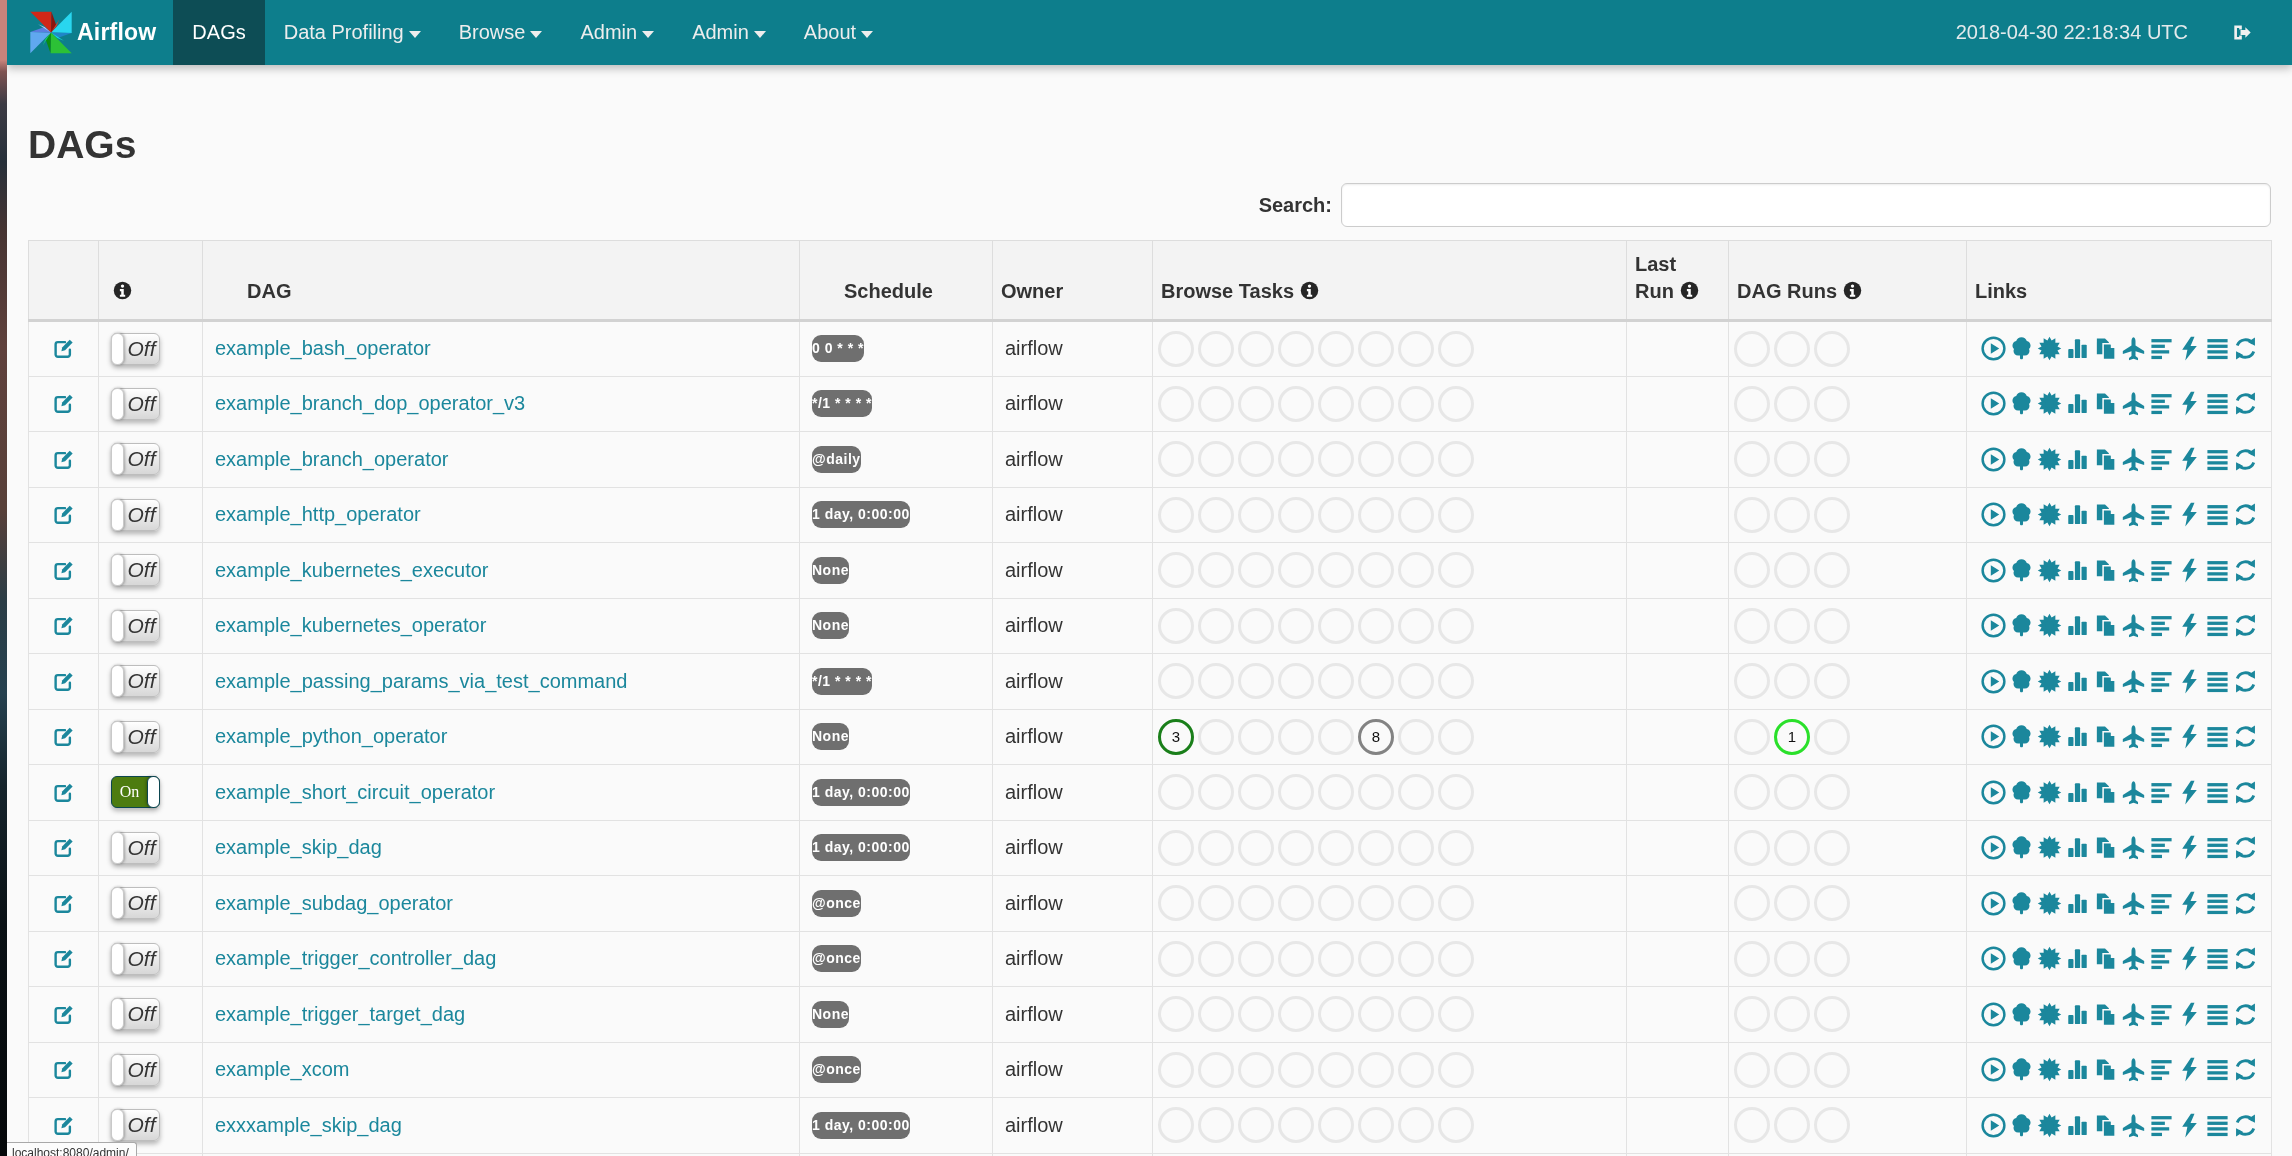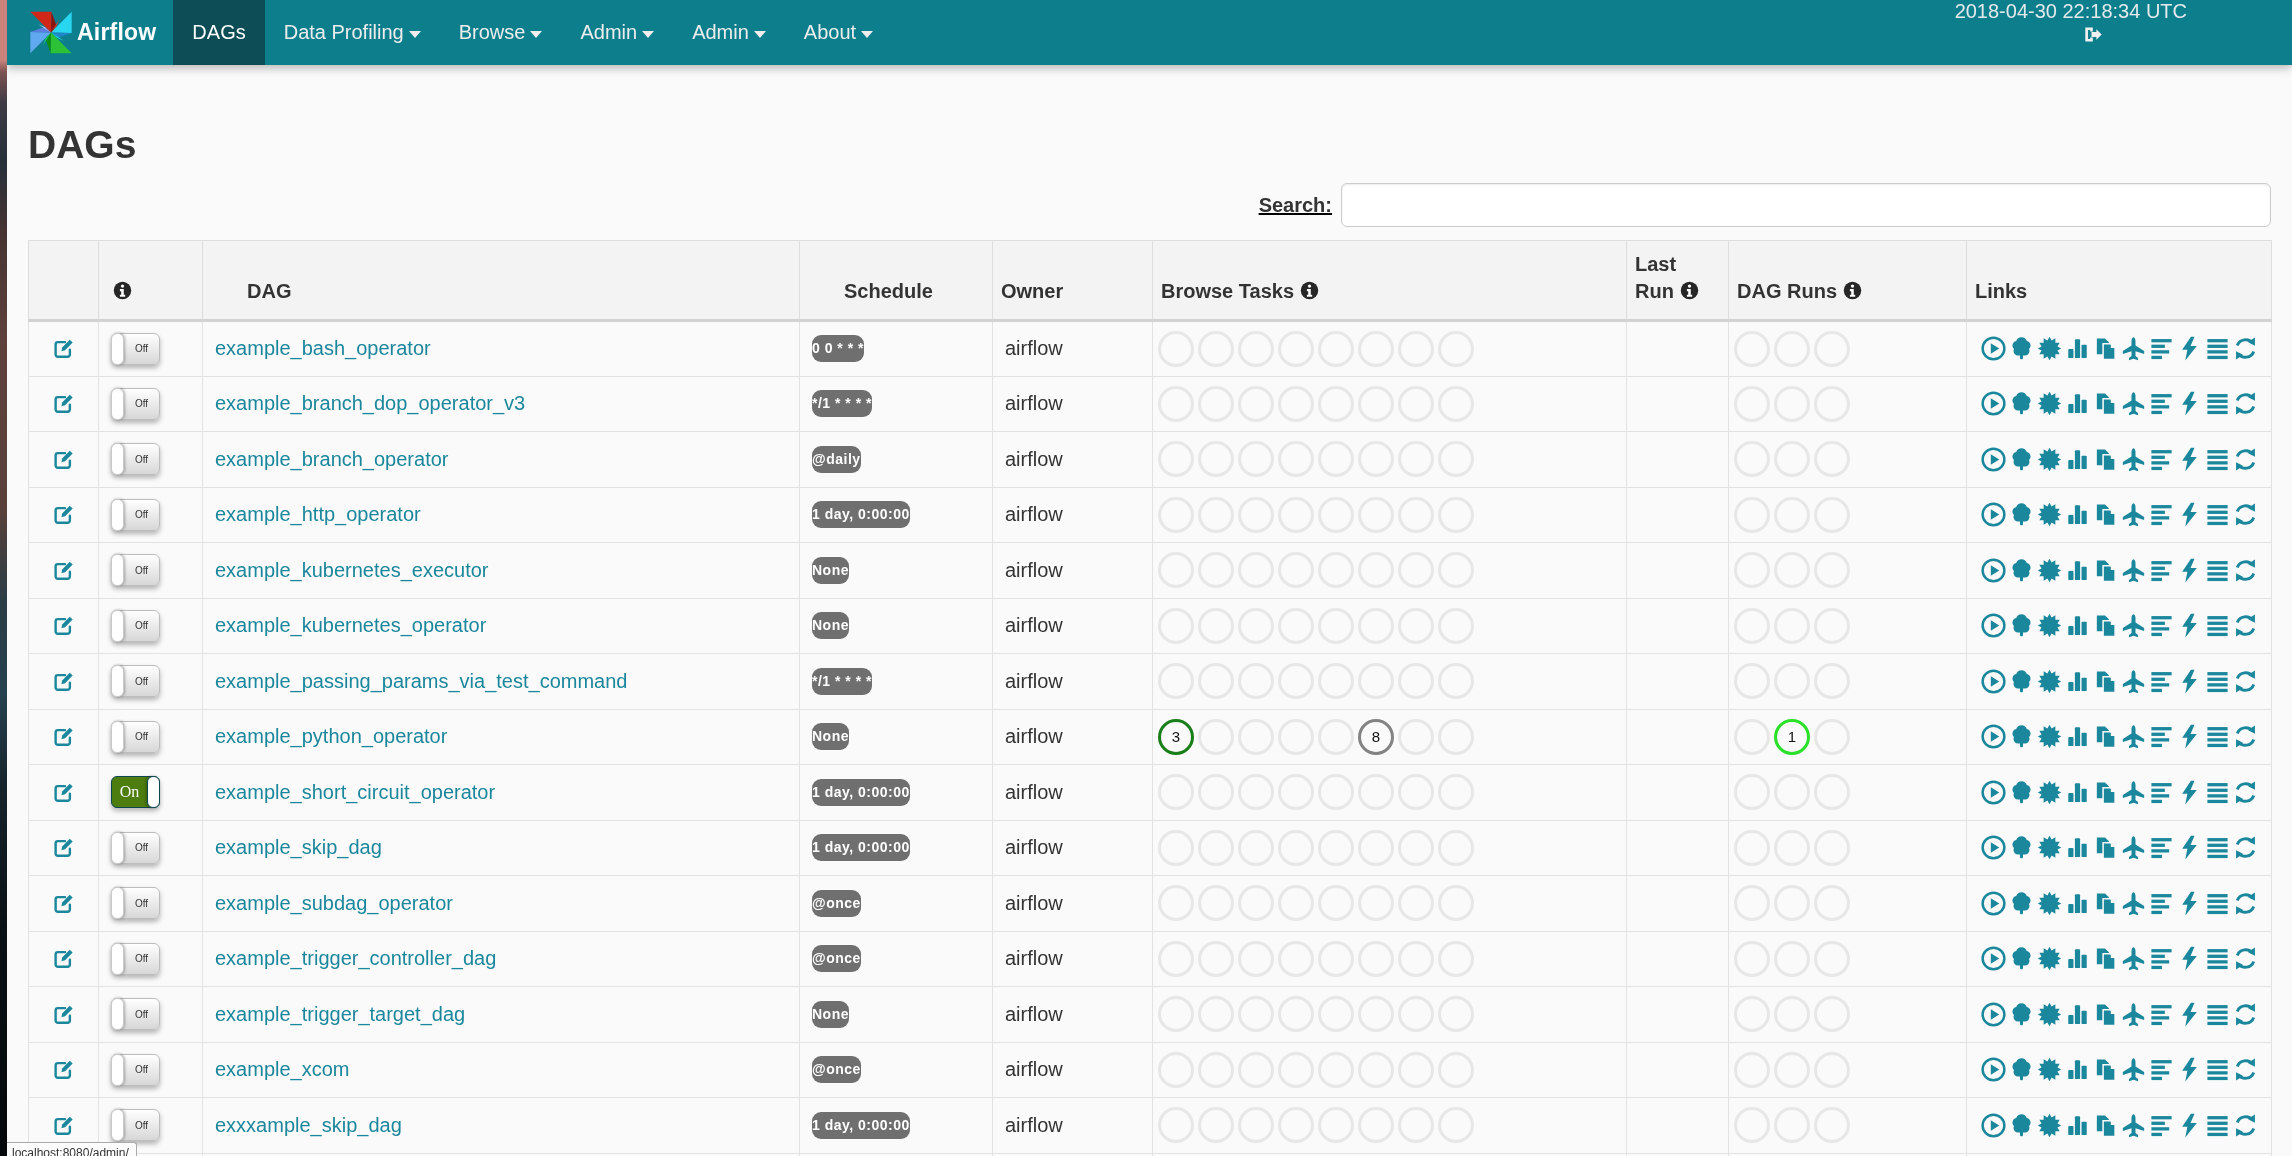--- a/index.html
+++ b/index.html
@@ -29,28 +29,28 @@
   .nav-item {
     display:flex; align-items:center; padding:0 19px; color:#ededed;
     font-size:20px; cursor:pointer; white-space:nowrap;
   }
   .nav-item.active { background:#0d4d55; color:#fff; }
   .caret {
     display:inline-block; margin-left:5px; width:0; height:0;
     border-left:6px solid transparent; border-right:6px solid transparent;
     border-top:7px solid #ededed; position:relative; top:2px;
   }
-  .navbar-right { margin-left:auto; display:flex; align-items:center; padding-right:64px;flex-direction:column; }
+  .navbar-right { margin-left:auto; display:flex; align-items:center; padding-right:40px; }
   .clock { color:#e3eaec; font-size:20px; margin-right:41px; }
   .signout { width:23px; height:23px; color:#f0f0f0; cursor:pointer; }
 
   
   .content { position:relative; padding:0 21px 0 21px; z-index:1; }
   .page-title { margin-top:56px; font-size:39px; font-weight:700; color:#333; line-height:47px; }
-  .search-row { margin-top:15px; display:flex; justify-content:flex-end; align-items:center; height:44px;text-decoration:underline; }
+  .search-row { margin-top:15px; display:flex; justify-content:flex-end; align-items:center; height:44px; }
   .search-label { font-size:20px; font-weight:700; color:#333; margin-right:9px; }
   .search-input {
     width:930px; height:44px; border:1px solid #ccc; border-radius:6px; background:#fff;
     box-shadow:inset 0 1px 2px rgba(0,0,0,0.08); font-size:20px; padding:0 12px;
     font-family:"Liberation Sans", sans-serif; color:#333; outline:none;
   }
 
   
   table.dags { border-collapse:collapse; table-layout:fixed; width:2243px; margin-top:13px; background:transparent; }
   .dags col.c-edit{width:70px;} .dags col.c-toggle{width:104px;} .dags col.c-dag{width:597px;}
@@ -73,21 +73,21 @@
 
   
   .switch {
     position:relative; width:49px; height:32px; border-radius:6px; cursor:pointer;
     box-shadow:0 3px 5px rgba(0,0,0,0.28);
   }
   .switch.off { background:linear-gradient(to bottom,#ffffff 0%,#efefef 40%,#d7d7d7 100%); border:1px solid #bdbdbd; }
   .switch.off .knob { position:absolute; left:-1px; top:-1px; bottom:-1px; width:13px; background:#fff; border:1px solid #c9c9c9; border-radius:6px;
     box-shadow:1px 0 3px rgba(0,0,0,0.3); }
   .switch.off .sw-label { position:absolute; left:12px; right:0; top:0; bottom:0; display:flex; align-items:center;
-    justify-content:center; font-size:10px; color:#333; }
+    justify-content:center; font-size:21px; color:#333;font-style:italic; }
   .switch.on { background:#4d7c0f; border:1px solid #0c4650;font-family:Liberation Serif, serif; }
   .switch.on .knob { position:absolute; right:-1px; top:-1px; bottom:-1px; width:13px; background:#fff; border:1px solid #0c4650; border-radius:6px;
     box-shadow:-1px 0 3px rgba(0,0,0,0.3); }
   .switch.on .sw-label { position:absolute; left:0; right:12px; top:0; bottom:0; display:flex; align-items:center;
     justify-content:center; font-size:16px; color:#fff; }
 
   .dag-link { font-size:20px; color:#1b879c; text-decoration:none; cursor:pointer; }
   .badge-sched {
     display:inline-block; background:#6f6f6f; color:#fff; font-size:14px; font-weight:700;
     padding:4px 0; border-radius:9px; white-space:nowrap; letter-spacing:0.5px; line-height:19px;

